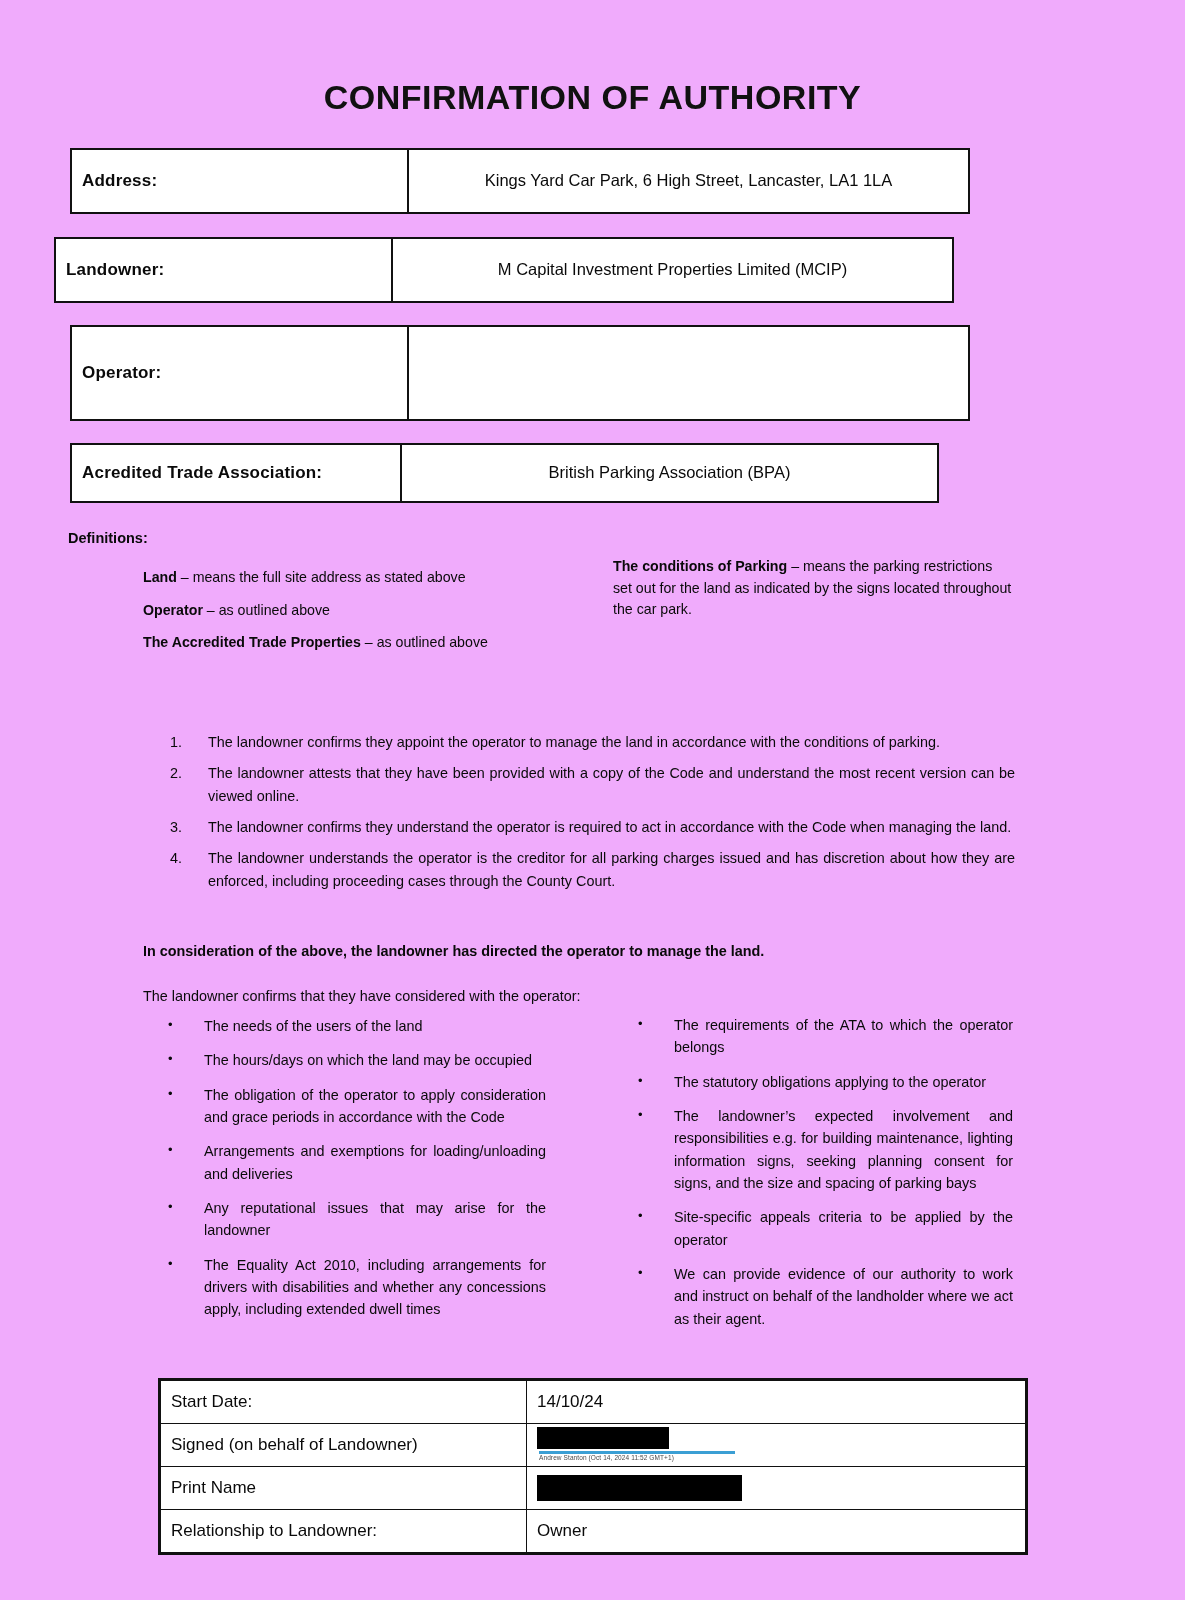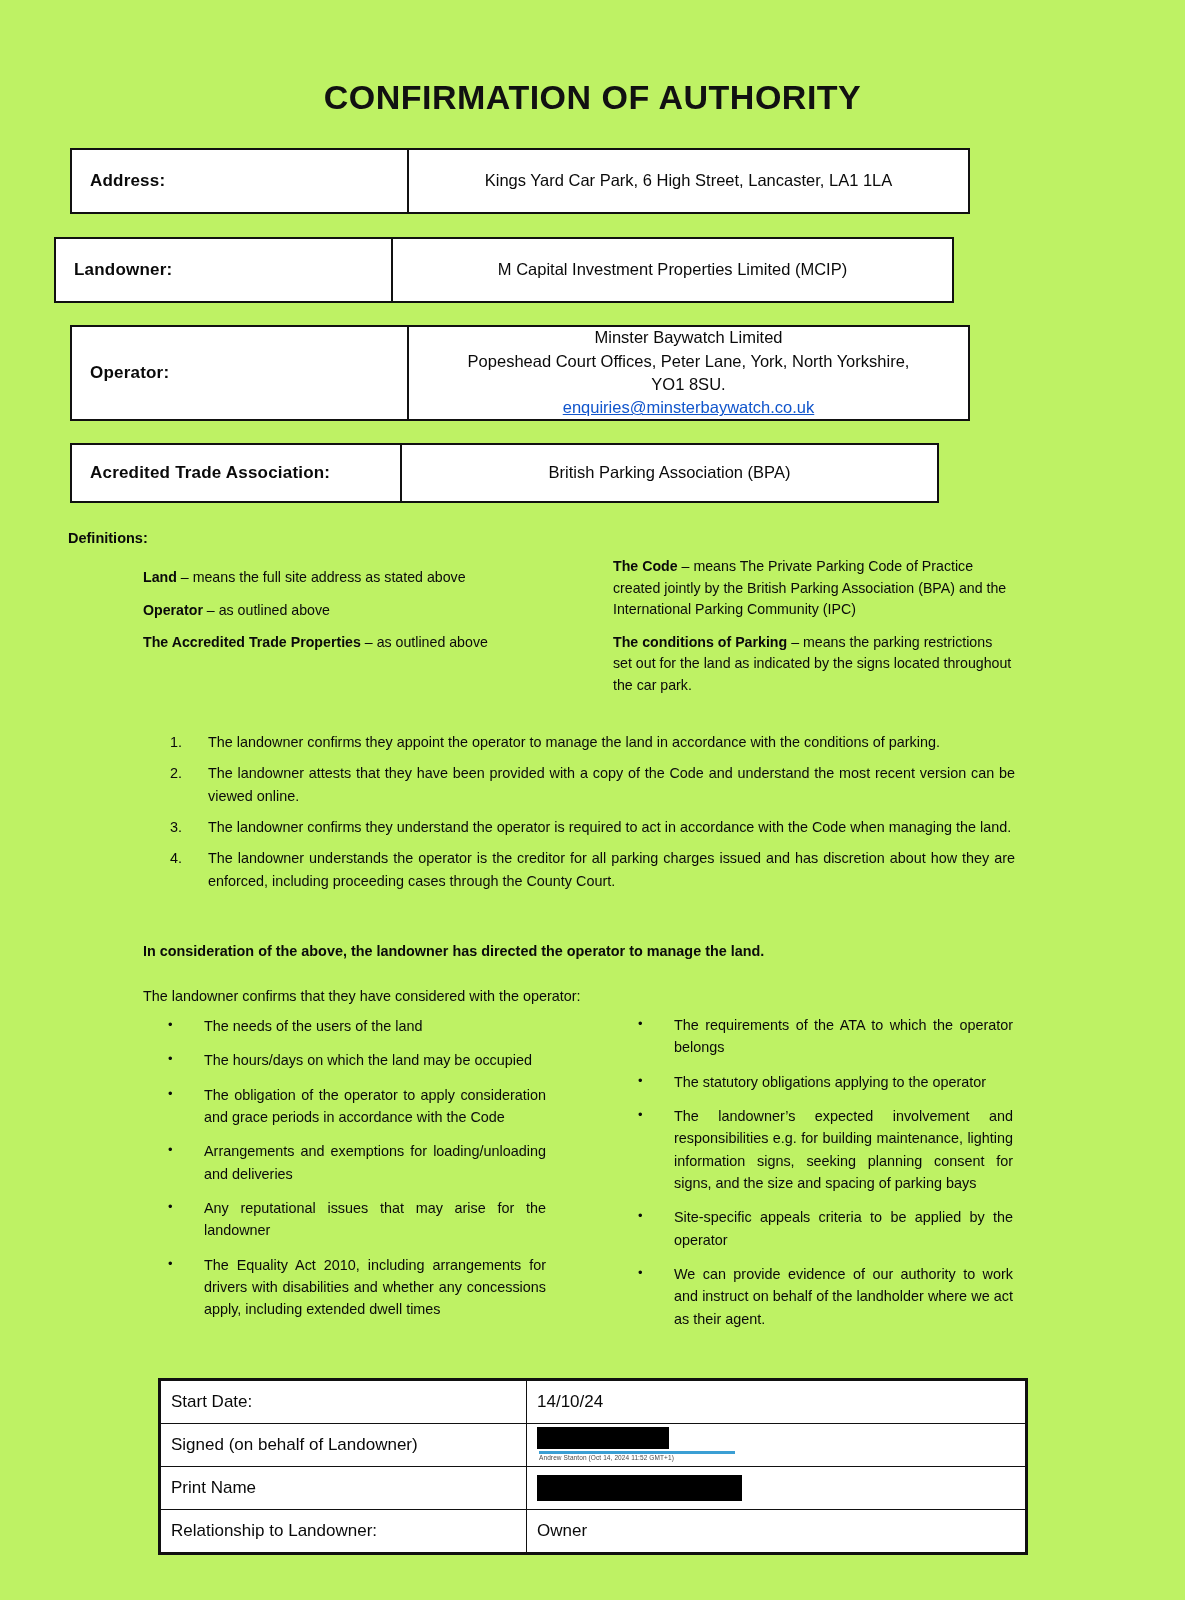--- a/index.html
+++ b/index.html
@@ -12,21 +12,21 @@
     height: 1600px;
     position: relative;
     font-family: "Liberation Sans", sans-serif;
     color: #0a0a0a;
     overflow: hidden;
   }
 
   .page {
     position: absolute;
     inset: 0;
-    background: #bef264;
+    background: #f0abfc;
   }
 
   
   .doc-title {
     position: absolute;
     top: 78px;
     left: 0;
     width: 1185px;
     text-align: center;
     font-size: 34px;
@@ -42,21 +42,21 @@
     border: 2px solid #111;
     box-sizing: border-box;
     display: flex;
     background: #fff;
   }
   .info-table .label-cell {
     border-right: 2px solid #111;
     box-sizing: border-box;
     display: flex;
     align-items: center;
-    padding-left: 18px;
+    padding-left: 10px;
     font-weight: bold;
     font-size: 17px;
     letter-spacing: 0.2px;
   }
   .info-table .value-cell {
     flex: 1;
     box-sizing: border-box;
     display: flex;
     flex-direction: column;
     align-items: center;
@@ -233,26 +233,20 @@
 
   <div class="info-table" id="tbl-landowner">
     <div class="label-cell">Landowner:</div>
     <div class="value-cell">
       <span class="line">M Capital Investment Properties Limited (MCIP)</span>
     </div>
   </div>
 
   <div class="info-table" id="tbl-operator">
     <div class="label-cell">Operator:</div>
-    <div class="value-cell">
-      <span class="line">Minster Baywatch Limited</span>
-      <span class="line">Popeshead Court Offices, Peter Lane, York, North Yorkshire,</span>
-      <span class="line">YO1 8SU.</span>
-      <a class="email-link" href="#">enquiries@minsterbaywatch.co.uk</a>
-    </div>
   </div>
 
   <div class="info-table" id="tbl-ata">
     <div class="label-cell">Acredited Trade Association:</div>
     <div class="value-cell">
       <span class="line">British Parking Association (BPA)</span>
     </div>
   </div>
 
   <div class="definitions-heading">Definitions:</div>
@@ -263,23 +257,20 @@
     </div>
     <div class="def-item">
       <span class="def-term">Operator</span><span> – as outlined above</span>
     </div>
     <div class="def-item">
       <span class="def-term">The Accredited Trade Properties</span><span> – as outlined above</span>
     </div>
   </div>
 
   <div class="defs-col" id="defs-right">
-    <div class="def-item">
-      <span class="def-term">The Code</span><span> – means The Private Parking Code of Practice created jointly by the British Parking Association (BPA) and the International Parking Community (IPC)</span>
-    </div>
     <div class="def-item">
       <span class="def-term">The conditions of Parking</span><span> – means the parking restrictions set out for the land as indicated by the signs located throughout the car park.</span>
     </div>
   </div>
 
   <div class="clauses">
     <div class="clause">
       <div class="clause-num">1.</div>
       <div class="clause-text">The landowner confirms they appoint the operator to manage the land in accordance with the conditions of parking.</div>
     </div>

